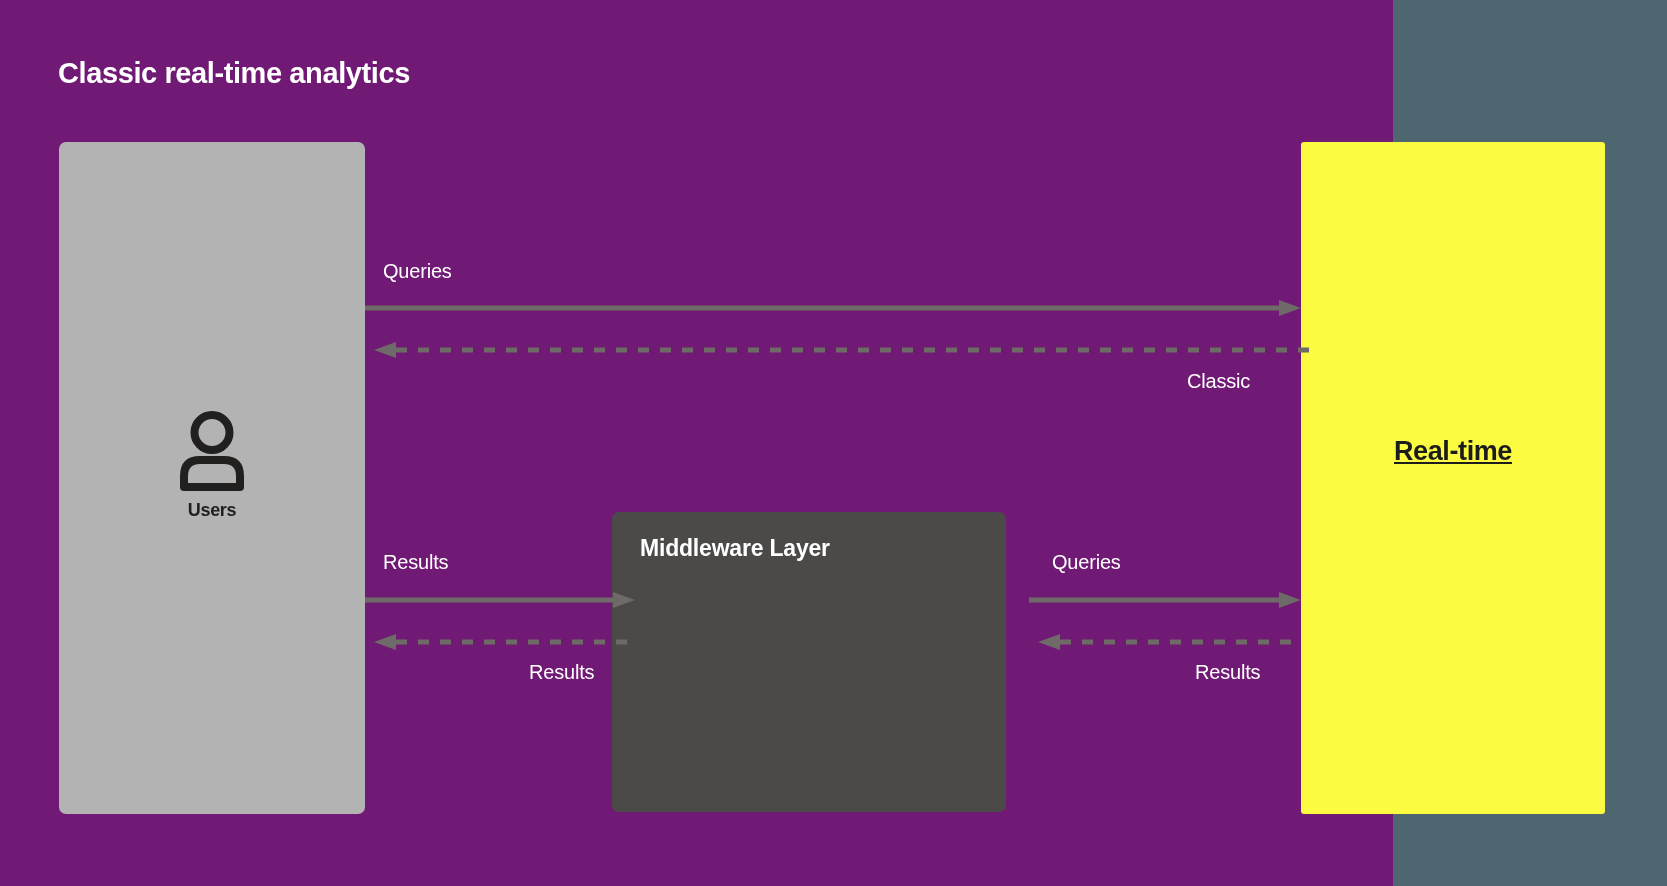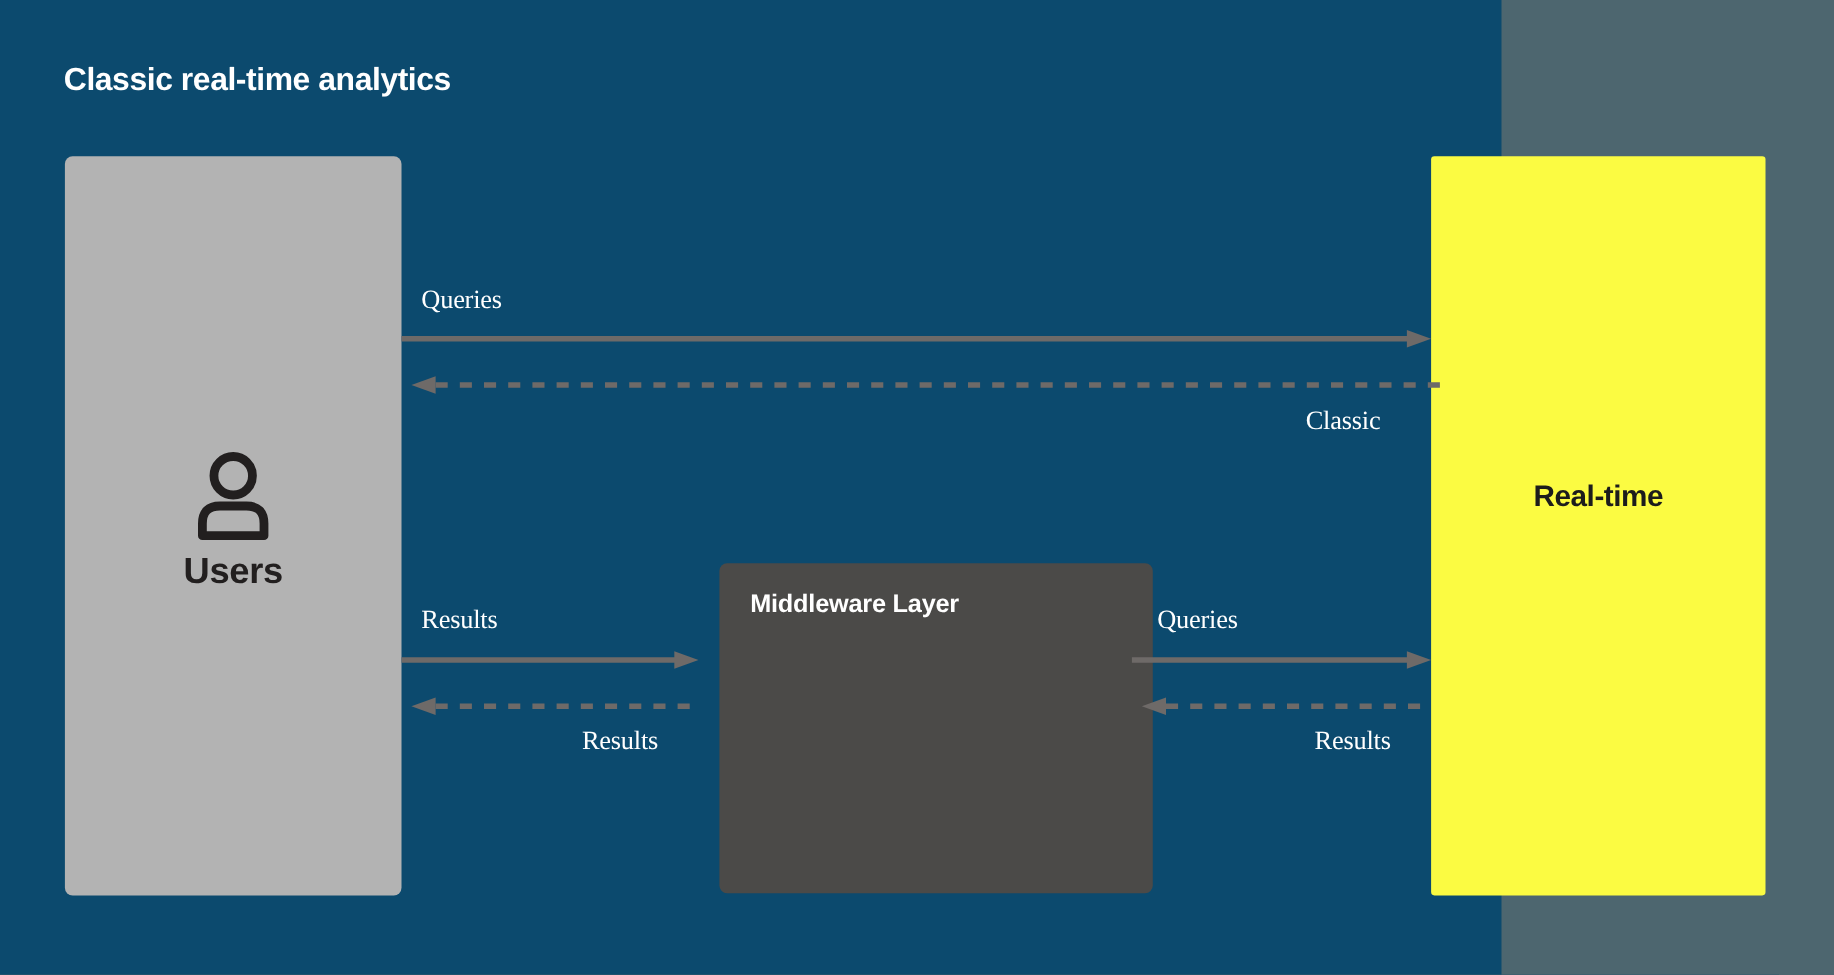--- a/index.html
+++ b/index.html
@@ -10,21 +10,22 @@
   body {
     width: 1667px;
     height: 886px;
     font-family: "Liberation Sans", sans-serif;
     overflow: hidden;
   }
   #stage {
     position: relative;
     width: 1365px;
     height: 886px;
-    background: #0c4a6e;
+    background: #701a75;
+    padding-left: 28px;
   }
 
   
   .title {
     position: absolute;
     left: 58px;
     top: 57px;
     font-size: 29px;
     font-weight: bold;
     color: #ffffff;
@@ -39,21 +40,21 @@
   }
   .node-users {
     left: 59px;
     top: 142px;
     width: 306px;
     height: 672px;
     background: #b3b3b3;
     border-radius: 7px;
   }
   .node-middleware {
-    left: 654px;
+    left: 612px;
     top: 512px;
     width: 394px;
     height: 300px;
     background: #4b4a48;
     border-radius: 7px;
   }
   .node-database {
     left: 1301px;
     top: 142px;
     width: 304px;
@@ -72,21 +73,21 @@
     flex-direction: column;
     align-items: center;
   }
   .user-icon {
     display: block;
     width: 72px;
     height: 82px;
   }
   .users-label {
     margin-top: 8px;
-    font-size: 33px;
+    font-size: 18px;
     font-weight: bold;
     color: #221f1f;
     letter-spacing: -0.3px;
   }
 
   .middleware-label {
     position: absolute;
     left: 28px;
     top: 23px;
     font-size: 23px;
@@ -99,40 +100,40 @@
     position: absolute;
     left: 0;
     right: 0;
     top: 294px;
     text-align: center;
     font-size: 27px;
     font-weight: bold;
     line-height: 1.18;
     color: #1c1c1c;
     letter-spacing: -0.4px;
+    text-decoration: underline;
   }
 
   
   .edge {
     position: absolute;
     height: 7px;
   }
   .edge svg {
     display: block;
     overflow: visible;
   }
 
   .edge-label {
     position: absolute;
-    font-size: 24px;
+    font-size: 20px;
     font-weight: normal;
     color: #ffffff;
     white-space: nowrap;
     letter-spacing: -0.2px;
-    font-family: Liberation Serif, serif;
   }
 </style>
 </head>
 <body>
 
 <div id="stage">
 
   <div class="title">Classic real-time analytics</div>
 
   <div class="node node-users">

